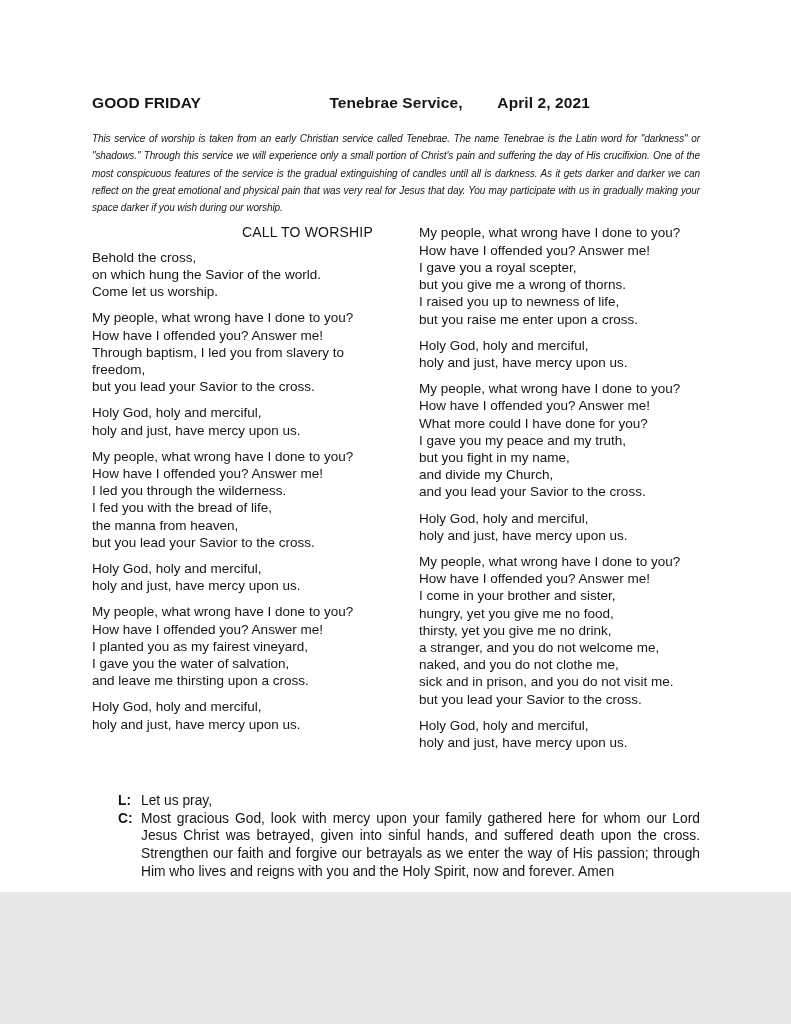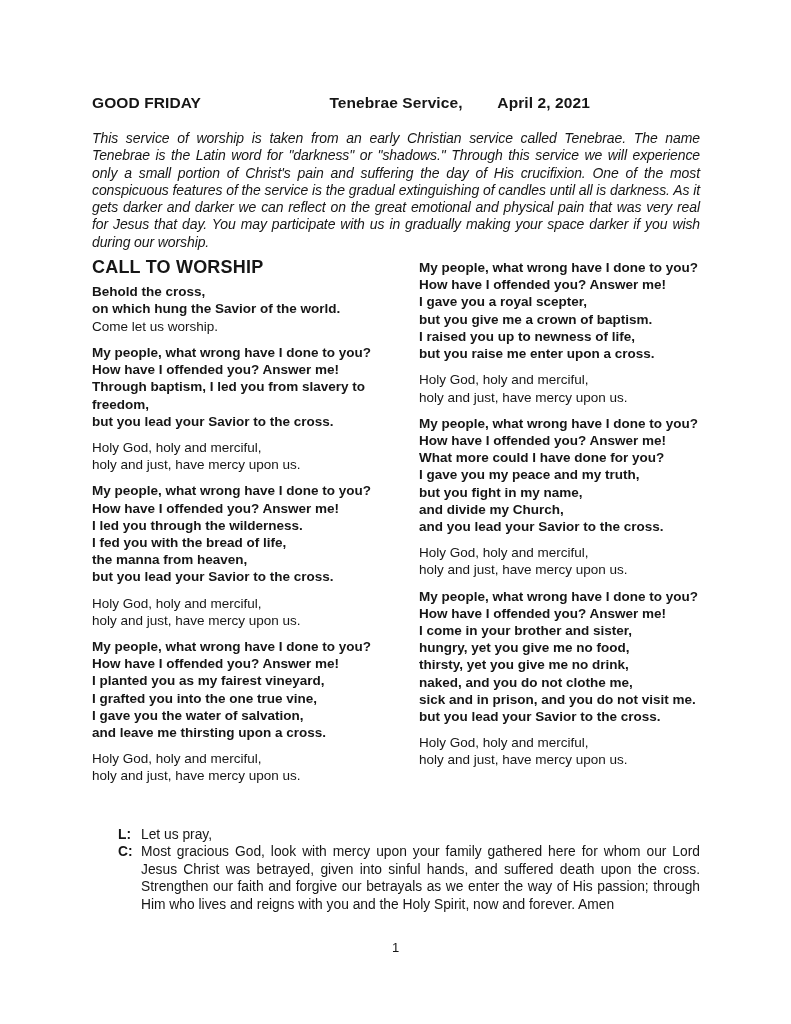--- a/index.html
+++ b/index.html
@@ -4,21 +4,21 @@
 <style>
   html, body {
     margin: 0;
     padding: 0;
     background: #e8e8e8;
     font-family: "Liberation Sans", "DejaVu Sans", sans-serif;
   }
   .page {
     position: relative;
     width: 791px;
-    height: 1024px;
+    height: 892px;
     margin: 0 auto;
     background: #ffffff;
     color: #161616;
     box-sizing: border-box;
     padding: 94px 91px 0 92px;
     overflow: hidden;
   }
   .hdr {
     display: flex;
     align-items: baseline;
@@ -27,43 +27,44 @@
     letter-spacing: 0.1px;
   }
   .hdr-left  { flex: 1; text-align: left; }
   .hdr-center{ flex: 1; text-align: center; }
   .hdr-right { flex: 1; text-align: left; }
   .intro {
     margin: 18px 0 0 0;
     font-style: italic;
     font-weight: 500;
     text-align: justify;
-    font-size: 14px;
+    font-size: 10px;
     line-height: 17.3px;
     letter-spacing: -0.1px;
   }
   .cols {
     display: flex;
     gap: 46px;
     margin-top: 8px;
   }
   .col {
     width: 281px;
     flex: none;
     font-size: 13.5px;
     line-height: 17.2px;
   }
   .cw-heading {
-    font-size: 18px;
-    font-weight: bold;
+    font-size: 14px;
+    font-weight: normal;
     letter-spacing: 0.2px;
     margin: 0 0 7px 0;
+    text-align: right;
   }
   .stanza { margin: 0 0 9px 0; }
-  .line { display: block; white-space: nowrap; font-weight: bold; }
+  .line { display: block; white-space: nowrap; }
   .bold { font-weight: normal; }
   .prayer {
     margin-top: 32px;
     padding-left: 26px;
     font-size: 13.8px;
     line-height: 17.6px;
   }
   .prayer-row { display: flex; }
   .prayer-label {
     width: 23px;
@@ -123,37 +124,36 @@
             <span class="line">but you lead your Savior to the cross.</span>
           </p>
           <p class="stanza">
             <span class="line bold">Holy God, holy and merciful,</span>
             <span class="line bold">holy and just, have mercy upon us.</span>
           </p>
           <p class="stanza">
             <span class="line">My people, what wrong have I done to you?</span>
             <span class="line">How have I offended you? Answer me!</span>
             <span class="line">I planted you as my fairest vineyard,</span>
-            <span class="line">I grafted you into the one true vine,</span>
             <span class="line">I gave you the water of salvation,</span>
             <span class="line">and leave me thirsting upon a cross.</span>
           </p>
           <p class="stanza">
             <span class="line bold">Holy God, holy and merciful,</span>
             <span class="line bold">holy and just, have mercy upon us.</span>
           </p>
         </div>
     </div>
     <div class="col">
       <div>
           <p class="stanza">
             <span class="line">My people, what wrong have I done to you?</span>
             <span class="line">How have I offended you? Answer me!</span>
             <span class="line">I gave you a royal scepter,</span>
-            <span class="line">but you give me a crown of baptism.</span>
+            <span class="line">but you give me a wrong of thorns.</span>
             <span class="line">I raised you up to newness of life,</span>
             <span class="line">but you raise me enter upon a cross.</span>
           </p>
           <p class="stanza">
             <span class="line bold">Holy God, holy and merciful,</span>
             <span class="line bold">holy and just, have mercy upon us.</span>
           </p>
           <p class="stanza">
             <span class="line">My people, what wrong have I done to you?</span>
             <span class="line">How have I offended you? Answer me!</span>
@@ -166,20 +166,21 @@
           <p class="stanza">
             <span class="line bold">Holy God, holy and merciful,</span>
             <span class="line bold">holy and just, have mercy upon us.</span>
           </p>
           <p class="stanza">
             <span class="line">My people, what wrong have I done to you?</span>
             <span class="line">How have I offended you? Answer me!</span>
             <span class="line">I come in your brother and sister,</span>
             <span class="line">hungry, yet you give me no food,</span>
             <span class="line">thirsty, yet you give me no drink,</span>
+            <span class="line">a stranger, and you do not welcome me,</span>
             <span class="line">naked, and you do not clothe me,</span>
             <span class="line">sick and in prison, and you do not visit me.</span>
             <span class="line">but you lead your Savior to the cross.</span>
           </p>
           <p class="stanza">
             <span class="line bold">Holy God, holy and merciful,</span>
             <span class="line bold">holy and just, have mercy upon us.</span>
           </p>
         </div>
     </div>

